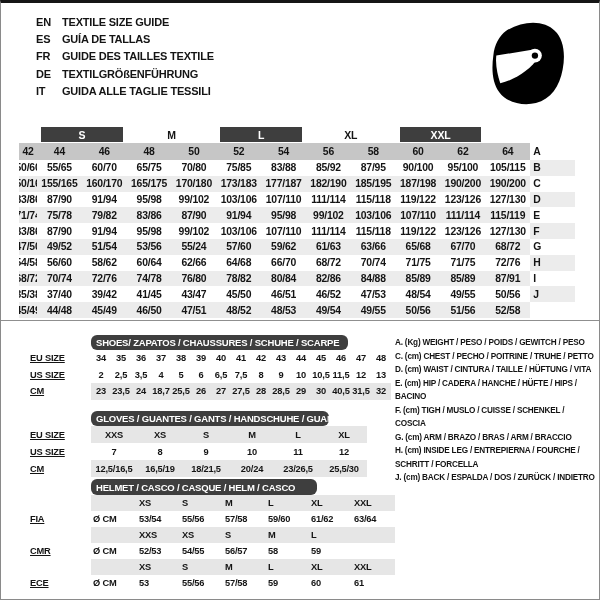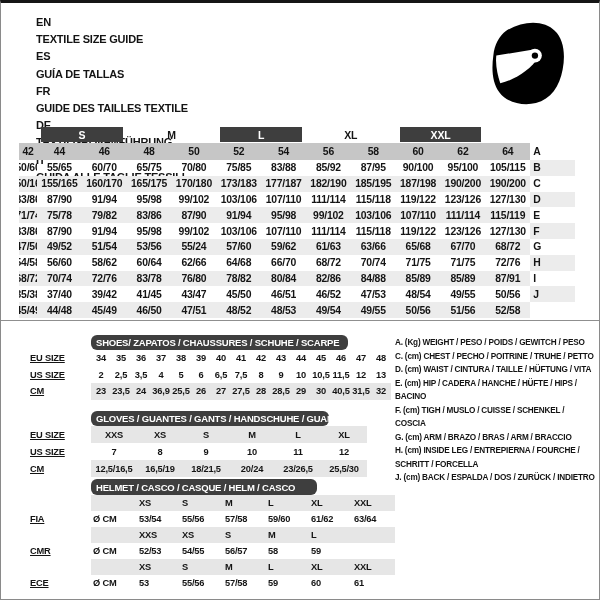--- a/index.html
+++ b/index.html
@@ -4,21 +4,21 @@
 <style>
   html,body{margin:0;padding:0;background:#fff;}
   .page{
     position:relative;width:600px;height:600px;box-sizing:border-box;
     background:#fff;border:1px solid #8a8a8a;border-top:3px solid #151515;
     font-family:"Liberation Sans",sans-serif;font-weight:700;color:#141414;
     letter-spacing:-0.2px;overflow:hidden;
   }
   
   .lang-block{position:absolute;left:35px;top:11px;}
-  .lang-line{display:flex;font-size:11px;line-height:17.2px;white-space:nowrap;flex-direction:column;}
+  .lang-line{display:flex;font-size:11px;line-height:17.2px;white-space:nowrap;}
   .lang-code{width:26px;flex:none;}
   
   .helmet-icon{position:absolute;left:477px;top:12px;width:100px;height:99px;}
   
   .main-table{
     position:absolute;left:18px;top:123px;width:556px;
     display:grid;grid-template-columns:18px repeat(12,1fr);
     grid-template-rows:17px 17px repeat(10,15.8px);
     font-size:10.4px;
   }
@@ -204,21 +204,21 @@
       <div class="mt-cell">66/70</div>
       <div class="mt-cell">68/72</div>
       <div class="mt-cell">70/74</div>
       <div class="mt-cell">71/75</div>
       <div class="mt-cell">71/75</div>
       <div class="mt-cell">72/76</div>
       <div class="mt-lab stripe">H</div>
       <div class="mt-cell stripe">68/72</div>
       <div class="mt-cell stripe">70/74</div>
       <div class="mt-cell stripe">72/76</div>
-      <div class="mt-cell stripe">83/78</div>
+      <div class="mt-cell stripe">74/78</div>
       <div class="mt-cell stripe">76/80</div>
       <div class="mt-cell stripe">78/82</div>
       <div class="mt-cell stripe">80/84</div>
       <div class="mt-cell stripe">82/86</div>
       <div class="mt-cell stripe">84/88</div>
       <div class="mt-cell stripe">85/89</div>
       <div class="mt-cell stripe">85/89</div>
       <div class="mt-cell stripe">87/91</div>
       <div class="mt-lab">I</div>
       <div class="mt-cell">35/38</div>
@@ -282,21 +282,21 @@
       <div class="st-cell">9</div>
       <div class="st-cell">10</div>
       <div class="st-cell">10,5</div>
       <div class="st-cell">11,5</div>
       <div class="st-cell">12</div>
       <div class="st-cell">13</div>
       <div class="st-label">CM</div>
       <div class="st-cell gray">23</div>
       <div class="st-cell gray">23,5</div>
       <div class="st-cell gray">24</div>
-      <div class="st-cell gray">36,9</div>
+      <div class="st-cell gray">18,7</div>
       <div class="st-cell gray">25,5</div>
       <div class="st-cell gray">26</div>
       <div class="st-cell gray">27</div>
       <div class="st-cell gray">27,5</div>
       <div class="st-cell gray">28</div>
       <div class="st-cell gray">28,5</div>
       <div class="st-cell gray">29</div>
       <div class="st-cell gray">30</div>
       <div class="st-cell gray">40,5</div>
       <div class="st-cell gray">31,5</div>

